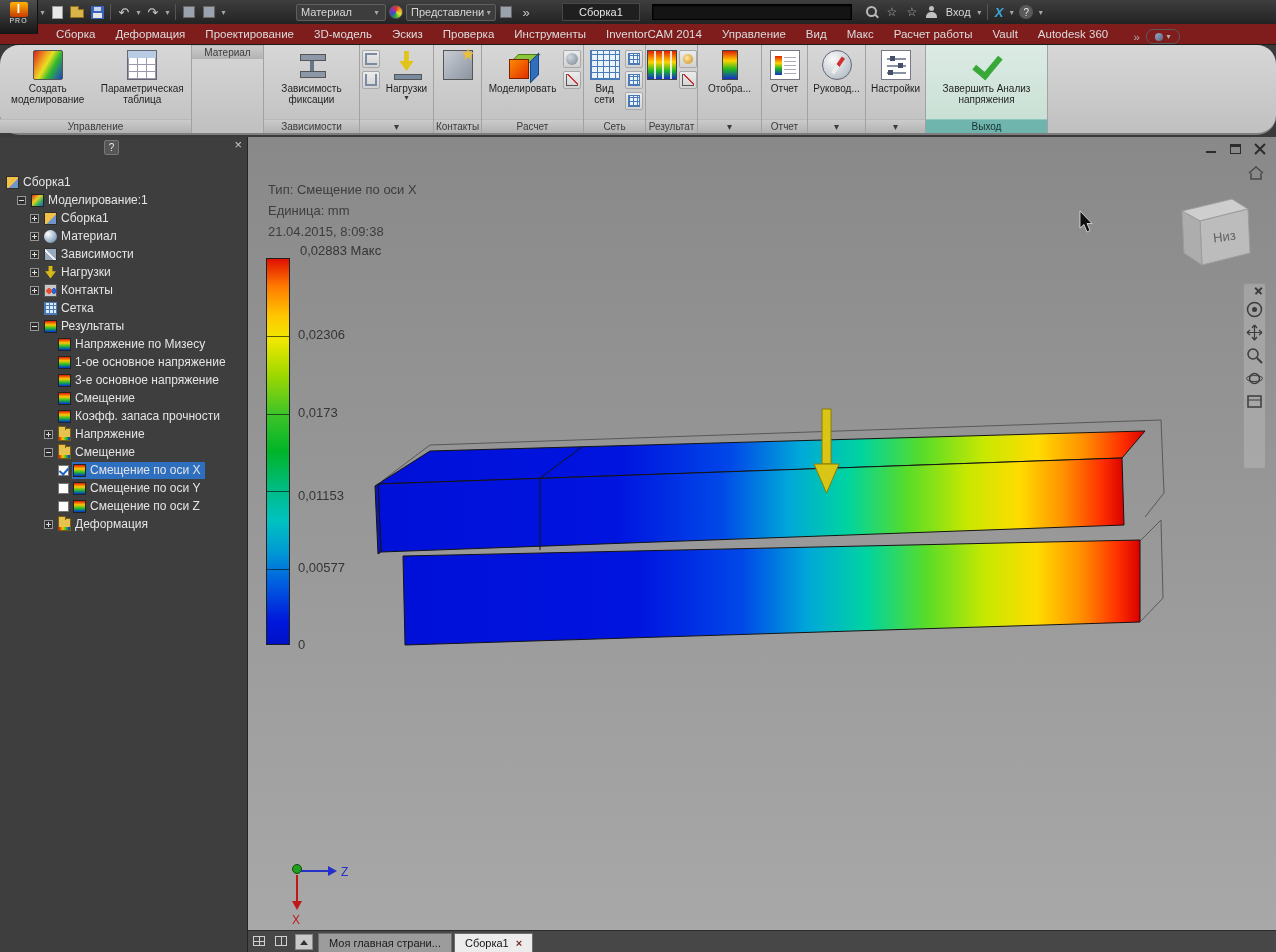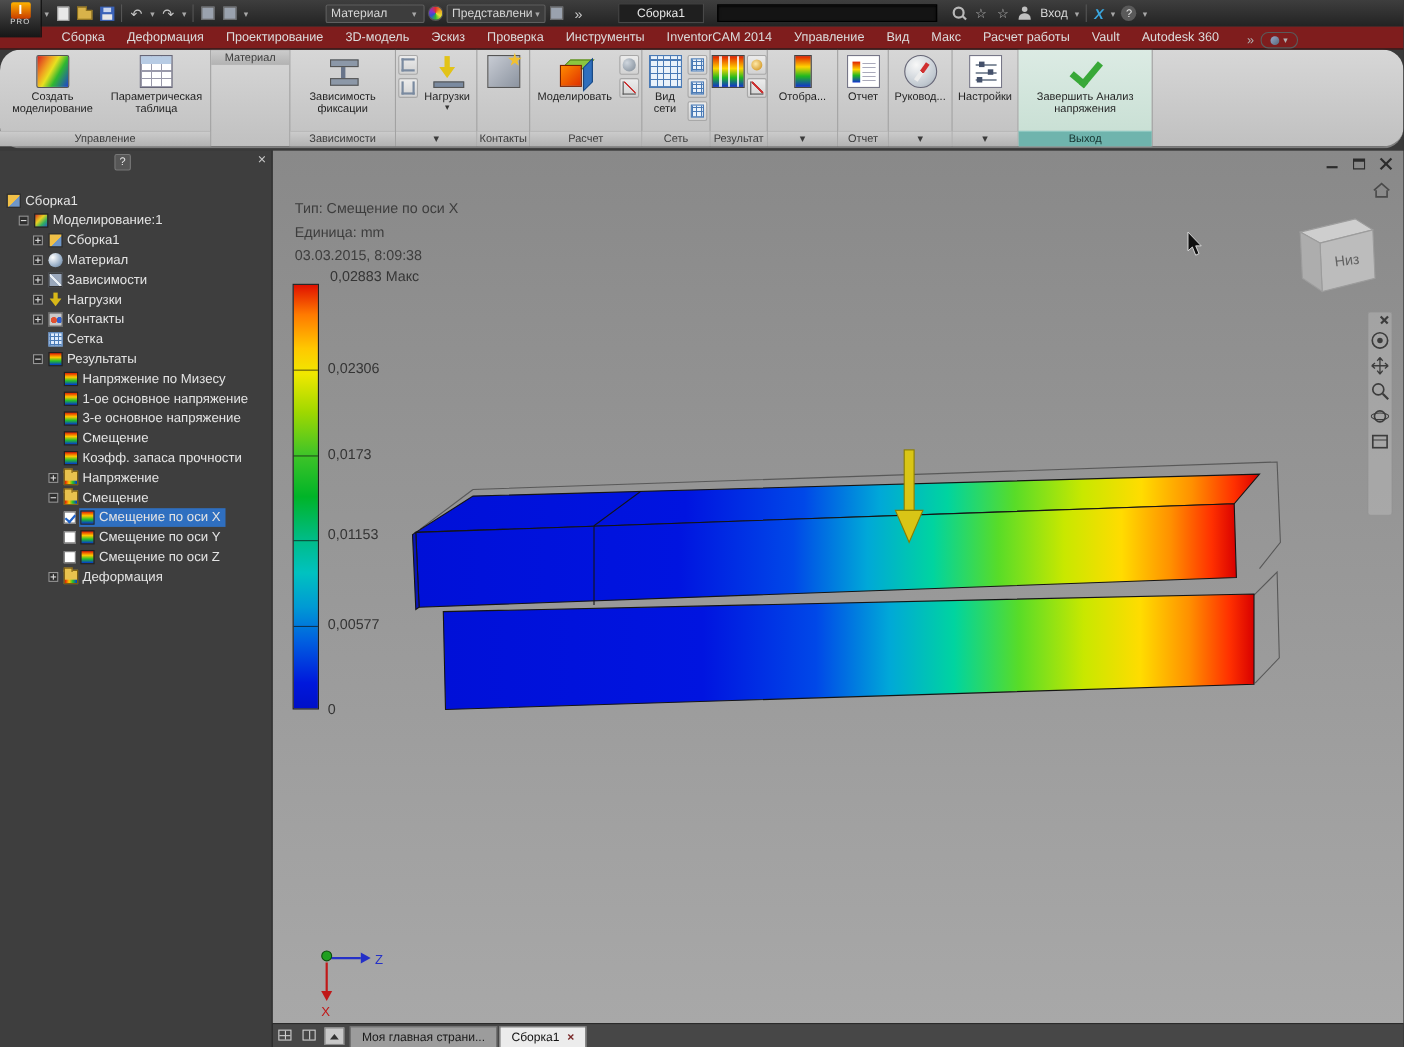--- a/index.html
+++ b/index.html
@@ -624,33 +624,33 @@
 
     <div class="wc">
       <span class="wc-min"></span>
       <span class="wc-rest"></span>
       <span class="wc-close"></span>
     </div>
 
     <div class="vpinfo">
       <div>Тип: Смещение по оси X</div>
       <div>Единица: mm</div>
-      <div>03.03.2015, 8:09:38</div>
+      <div>21.04.2015, 8:09:38</div>
     </div>
 
     <div class="legend">
       <span class="ltick" style="top:77px"></span>
       <span class="ltick" style="top:155px"></span>
       <span class="ltick" style="top:232px"></span>
       <span class="ltick" style="top:310px"></span>
     </div>
     <div class="llbl" style="left:52px;top:107px">0,02883 Макс</div>
     <div class="llbl" style="left:50px;top:191px">0,02306</div>
     <div class="llbl" style="left:50px;top:269px">0,0173</div>
-    <div class="llbl" style="left:50px;top:342px">0,01153</div>
+    <div class="llbl" style="left:50px;top:352px">0,01153</div>
     <div class="llbl" style="left:50px;top:424px">0,00577</div>
     <div class="llbl" style="left:50px;top:501px">0</div>
 
     <svg class="homeic" viewBox="0 0 18 16">
       <path d="M2,8 L9,2 L16,8 M4,8 L4,14 L14,14 L14,8" fill="none" stroke="#4a4a4a" stroke-width="1.5"></path>
     </svg>
     <svg class="viewcube" width="80" height="84">
       <polygon points="8,24 58,12 74,22 26,34" fill="#d8d8d8" stroke="#9f9f9f"></polygon>
       <polygon points="26,34 74,22 76,66 28,78" fill="#c3c3c3" stroke="#9f9f9f"></polygon>
       <polygon points="8,24 26,34 28,78 10,66" fill="#b2b2b2" stroke="#9f9f9f"></polygon>

